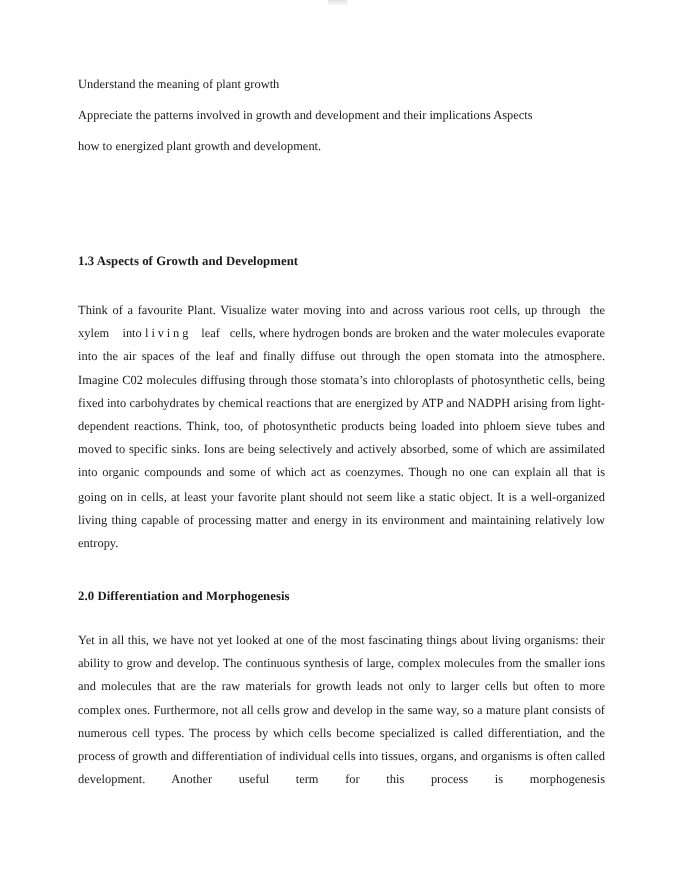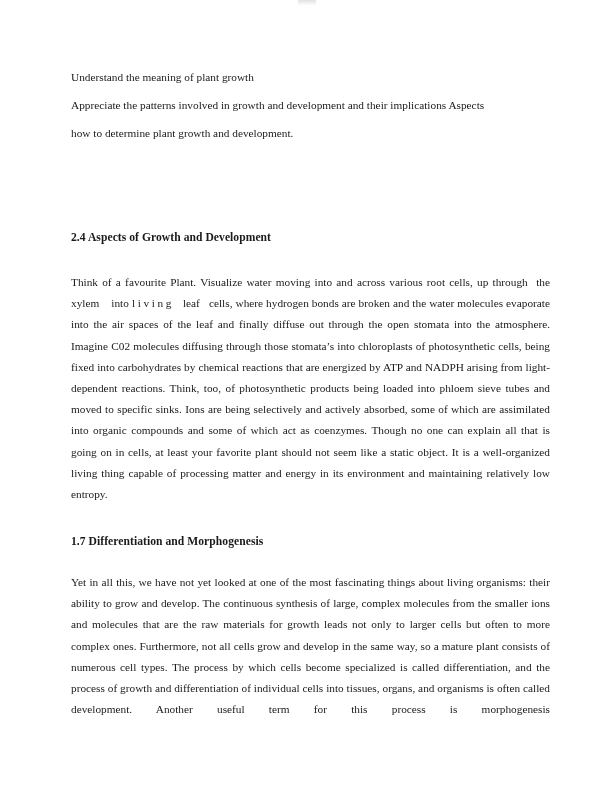--- a/index.html
+++ b/index.html
@@ -92,25 +92,25 @@
 
 <div class="page">
 
   <div class="top-artifact"></div>
 
   <div class="content">
 
     <div class="intro">
       <div class="intro-line">Understand the meaning of plant growth</div>
       <div class="intro-line">Appreciate the patterns involved in growth and development and their implications Aspects</div>
-      <div class="intro-line">how to determine plant growth and development.</div>
+      <div class="intro-line">how to energized plant growth and development.</div>
     </div>
 
-    <div class="heading heading-13">2.4 Aspects of Growth and Development</div>
+    <div class="heading heading-13">1.3 Aspects of Growth and Development</div>
 
     <div class="body-par par-1"><span>Think of a favourite Plant. Visualize water moving into and across various root cells, up through  the xylem    into </span><span class="spaced-word">living</span><span>   leaf   cells, where hydrogen bonds are broken and the water molecules evaporate into the air spaces of the leaf and finally diffuse out through the open stomata into the atmosphere. Imagine C02 molecules diffusing through those stomata’s into chloroplasts of photosynthetic cells, being fixed into carbohydrates by chemical reactions that are energized by ATP and NADPH arising from light-dependent reactions. Think, too, of photosynthetic products being loaded into phloem sieve tubes and moved to specific sinks. Ions are being selectively and actively absorbed, some of which are assimilated into organic compounds and some of which act as coenzymes. Though no one can explain all that is going on in cells, at least your favorite plant should not seem like a static object. It is a well-organized living thing capable of processing matter and energy in its environment and maintaining relatively low entropy.</span></div>
 
-    <div class="heading heading-14">1.7 Differentiation and Morphogenesis</div>
+    <div class="heading heading-14">2.0 Differentiation and Morphogenesis</div>
 
     <div class="body-par par-2">Yet in all this, we have not yet looked at one of the most fascinating things about living organisms: their ability to grow and develop. The continuous synthesis of large, complex molecules from the smaller ions and molecules that are the raw materials for growth leads not only to larger cells but often to more complex ones. Furthermore, not all cells grow and develop in the same way, so a mature plant consists of numerous cell types. The process by which cells become specialized is called differentiation, and the process of growth and differentiation of individual cells into tissues, organs, and organisms is often called development. Another useful term for this process is morphogenesis</div>
 
   </div>
 </div>
 
 </body></html>

